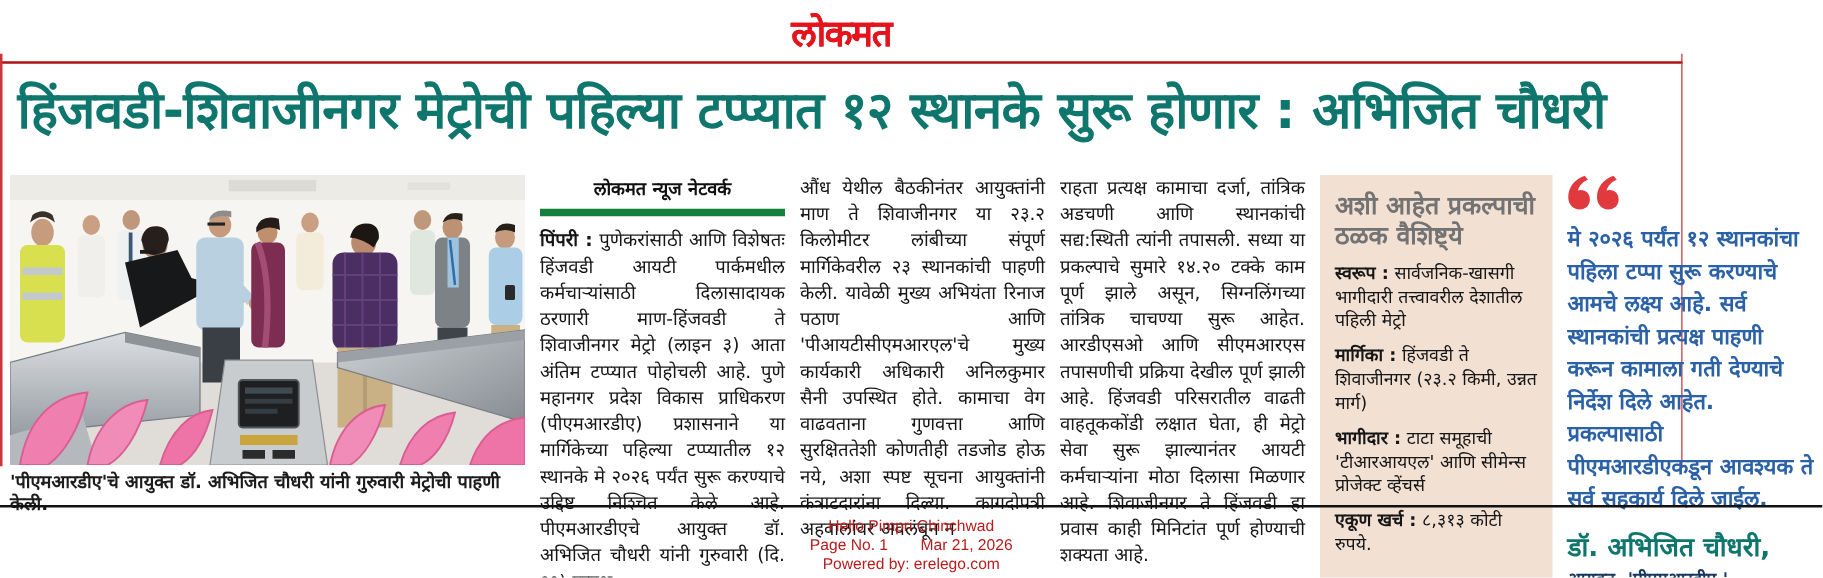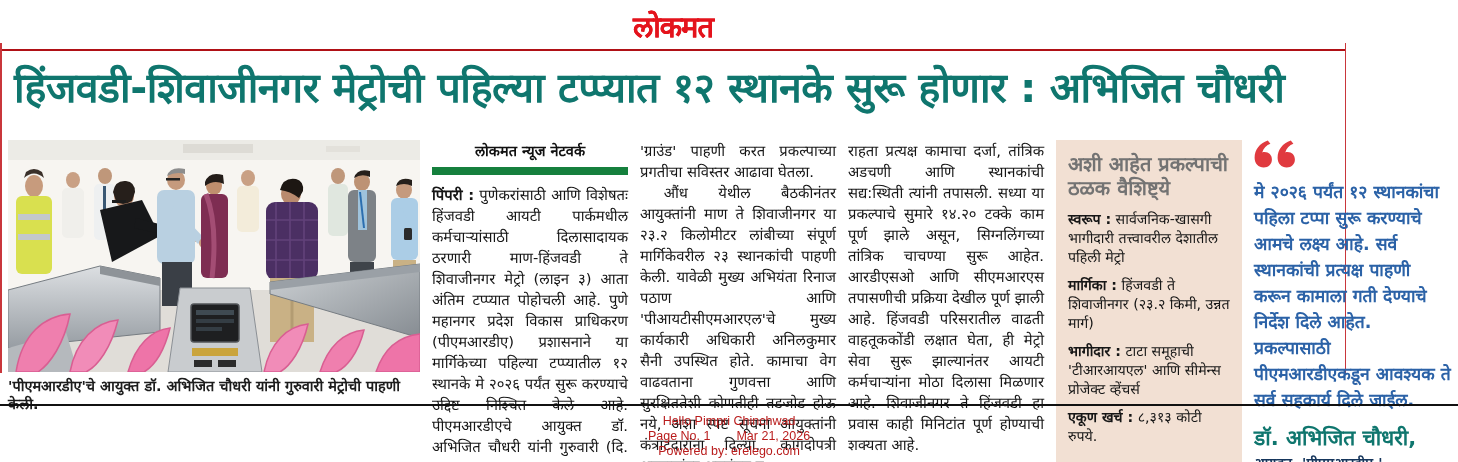--- a/index.html
+++ b/index.html
@@ -45,21 +45,21 @@
   .caption{
     font-family:"DejaVu Sans",sans-serif;
     font-size:14.5px;font-weight:bold;color:#1c1c1c;
     margin-top:5px;line-height:1.25;
   }
 
   
   .col{flex:0 0 196px;width:196px;font-family:"DejaVu Sans",sans-serif;}
   .byline{
     font-size:14.5px;font-weight:bold;text-align:center;color:#101010;
-    padding-bottom:7px;border-bottom:8px solid #15803d;margin-bottom:9px;
+    padding-bottom:7px;border-bottom:6px solid #15803d;margin-bottom:9px;
   }
   .col p{
     margin:0;font-size:14.8px;line-height:21px;text-align:justify;color:#151515;
   }
   .col p + p{text-indent:1.6em;}
   .dateline{font-weight:bold;}
 
   
   .features-box{
     flex:0 0 186px;width:186px;box-sizing:border-box;
@@ -237,21 +237,20 @@
       </div>
       <figcaption class="caption">'पीएमआरडीए'चे आयुक्त डॉ. अभिजित चौधरी यांनी गुरुवारी  मेट्रोची पाहणी केली.</figcaption>
     </figure>
 
     <section class="col">
       <div class="byline">लोकमत न्यूज नेटवर्क</div>
       <p><span class="dateline">पिंपरी :</span><span> पुणेकरांसाठी आणि विशेषतः हिंजवडी आयटी पार्कमधील कर्मचाऱ्यांसाठी दिलासादायक ठरणारी माण-हिंजवडी ते शिवाजीनगर मेट्रो (लाइन ३) आता अंतिम टप्प्यात पोहोचली आहे. पुणे महानगर प्रदेश विकास प्राधिकरण (पीएमआरडीए) प्रशासनाने या मार्गिकेच्या पहिल्या टप्प्यातील १२ स्थानके मे २०२६ पर्यंत सुरू करण्याचे उद्दिष्ट निश्चित केले आहे. पीएमआरडीएचे आयुक्त डॉ. अभिजित चौधरी यांनी गुरुवारी (दि. १९) प्रत्यक्ष</span></p>
     </section>
 
     <section class="col">
-      <p>'ग्राउंड' पाहणी करत प्रकल्पाच्या प्रगतीचा सविस्तर आढावा घेतला.</p>
       <p>औंध येथील बैठकीनंतर आयुक्तांनी माण ते शिवाजीनगर या २३.२ किलोमीटर लांबीच्या संपूर्ण मार्गिकेवरील २३ स्थानकांची पाहणी केली. यावेळी मुख्य अभियंता रिनाज पठाण आणि 'पीआयटीसीएमआरएल'चे मुख्य कार्यकारी अधिकारी अनिलकुमार सैनी उपस्थित होते. कामाचा वेग वाढवताना गुणवत्ता आणि सुरक्षिततेशी कोणतीही तडजोड होऊ नये, अशा स्पष्ट सूचना आयुक्तांनी कंत्राटदारांना दिल्या. कागदोपत्री अहवालांवर अवलंबून न</p>
     </section>
 
     <section class="col">
       <p>राहता प्रत्यक्ष कामाचा दर्जा, तांत्रिक अडचणी आणि स्थानकांची सद्य:स्थिती त्यांनी तपासली. सध्या या प्रकल्पाचे सुमारे १४.२० टक्के काम पूर्ण झाले असून, सिग्नलिंगच्या तांत्रिक चाचण्या सुरू आहेत. आरडीएसओ आणि सीएमआरएस तपासणीची प्रक्रिया देखील पूर्ण झाली आहे. हिंजवडी परिसरातील वाढती वाहतूककोंडी लक्षात घेता, ही मेट्रो सेवा सुरू झाल्यानंतर आयटी कर्मचाऱ्यांना मोठा दिलासा मिळणार आहे. शिवाजीनगर ते हिंजवडी हा प्रवास काही मिनिटांत पूर्ण होण्याची शक्यता आहे.</p>
     </section>
 
     <aside class="features-box">
       <h2 class="features-title">अशी आहेत प्रकल्पाची ठळक वैशिष्ट्ये</h2>
       <p class="feature-item"><span class="feature-label">स्वरूप :</span><span> सार्वजनिक-खासगी भागीदारी तत्त्वावरील देशातील पहिली मेट्रो</span></p>

